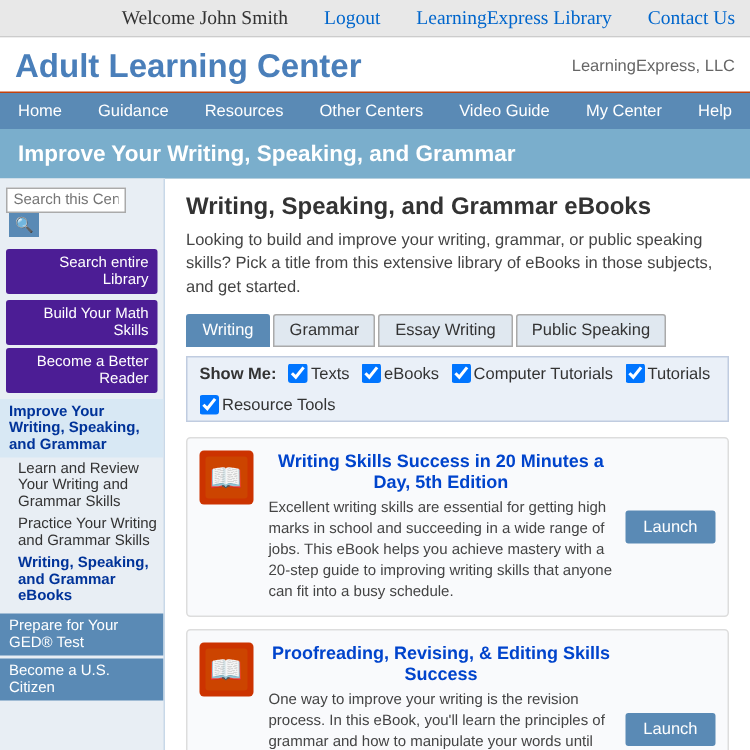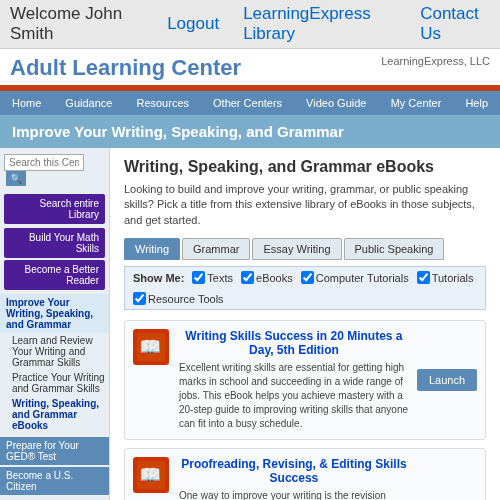--- a/index.html
+++ b/index.html
@@ -1,23 +1,23 @@
 <!DOCTYPE html>
 <html><head>
   <meta charset="utf-8">
   <style>
     * { margin: 0; padding: 0; box-sizing: border-box; }
     body { font-family: Arial, sans-serif; font-size: 12px; background: #f0f0f0; width: 500px; height: 500px; overflow: hidden; }
 
     
-    .top-bar { background: #e8e8e8; padding: 4px 10px; display: flex; justify-content: flex-end; align-items: center; font-size: 17px; color: #333; border-bottom: 1px solid #ccc; }
+    .top-bar { background: #e8e8e8; padding: 4px 10px; display: flex; justify-content: flex-end; align-items: center; font-size: 13px; color: #333; border-bottom: 1px solid #ccc; font-family: Liberation Serif, serif; }
     .top-bar a { color: #0066cc; text-decoration: none; margin-left: 24px; cursor: pointer; }
 
     
-    .header { background: white; padding: 6px 10px 4px 10px; display: flex; justify-content: space-between; align-items: flex-start; border-bottom: 6px solid #c2410c; }
+    .header { background: white; padding: 6px 10px 4px 10px; display: flex; justify-content: space-between; align-items: center; border-bottom: 1px solid #c2410c; }
     .site-title { font-size: 22px; font-weight: bold; color: #4a7fba; }
     .brand { font-size: 11px; color: #666; text-align: right; }
 
     
     .nav { background: #5a8ab5; display: flex; align-items: flex-end; }
     .nav-item { color: white; padding: 6px 12px; font-size: 11px; cursor: pointer; white-space: nowrap; }
     .nav-spacer { flex: 1; }
     .nav-right { display: flex; }
 
     

